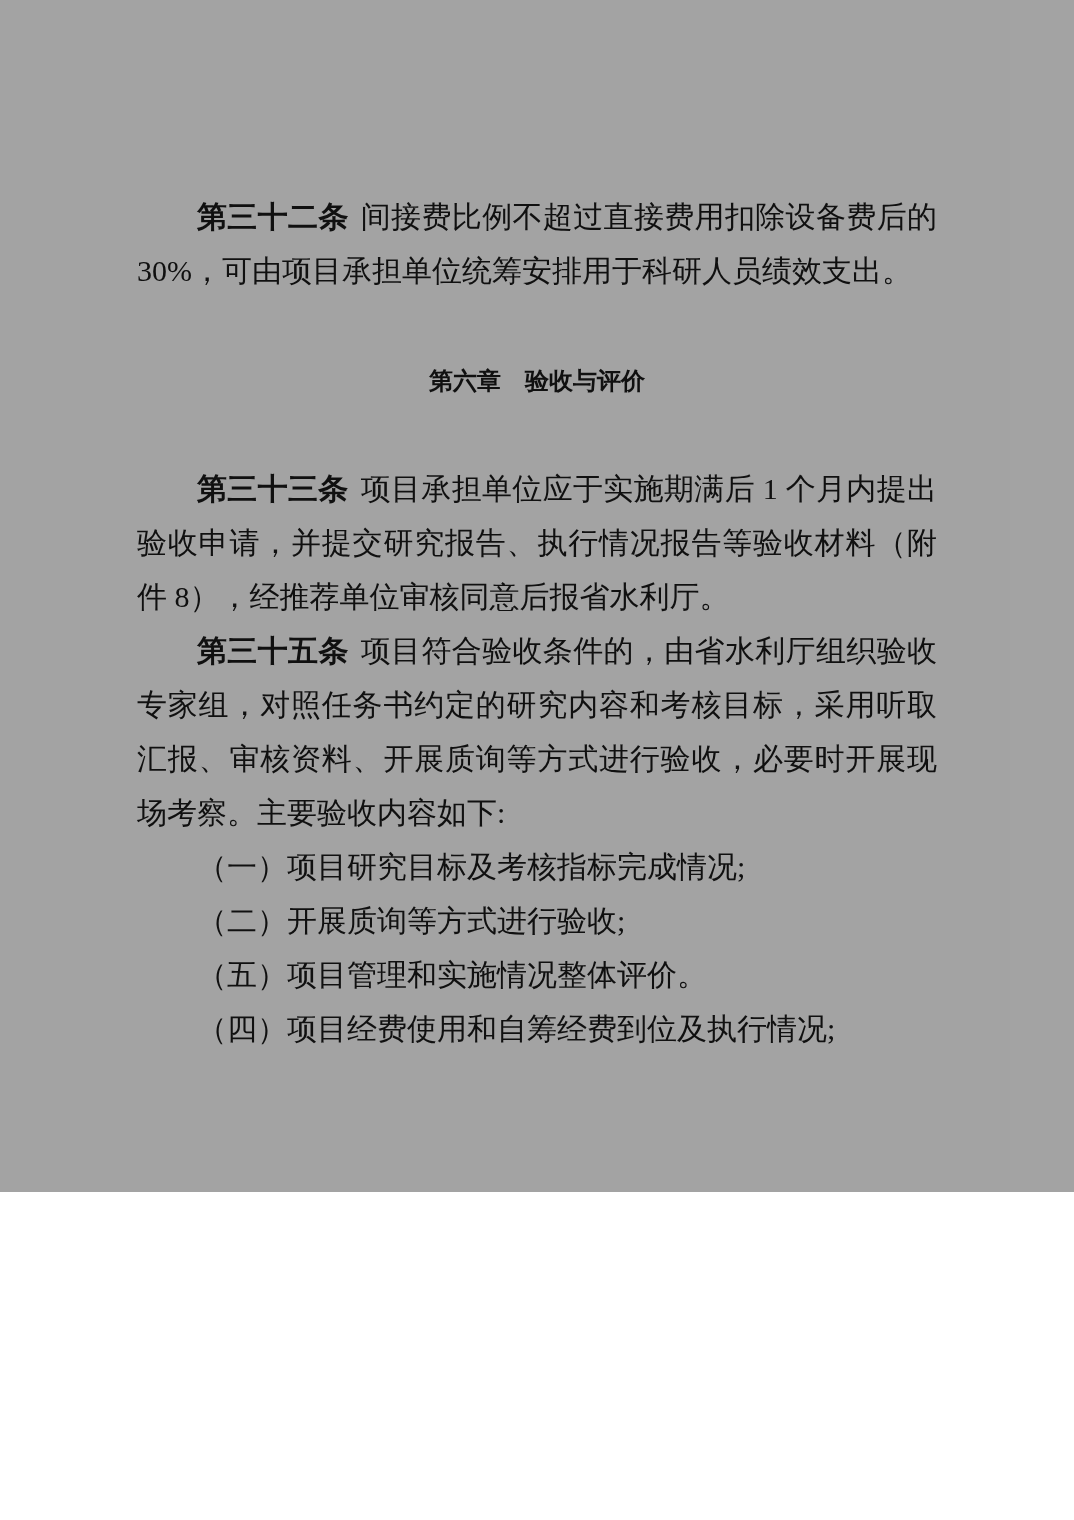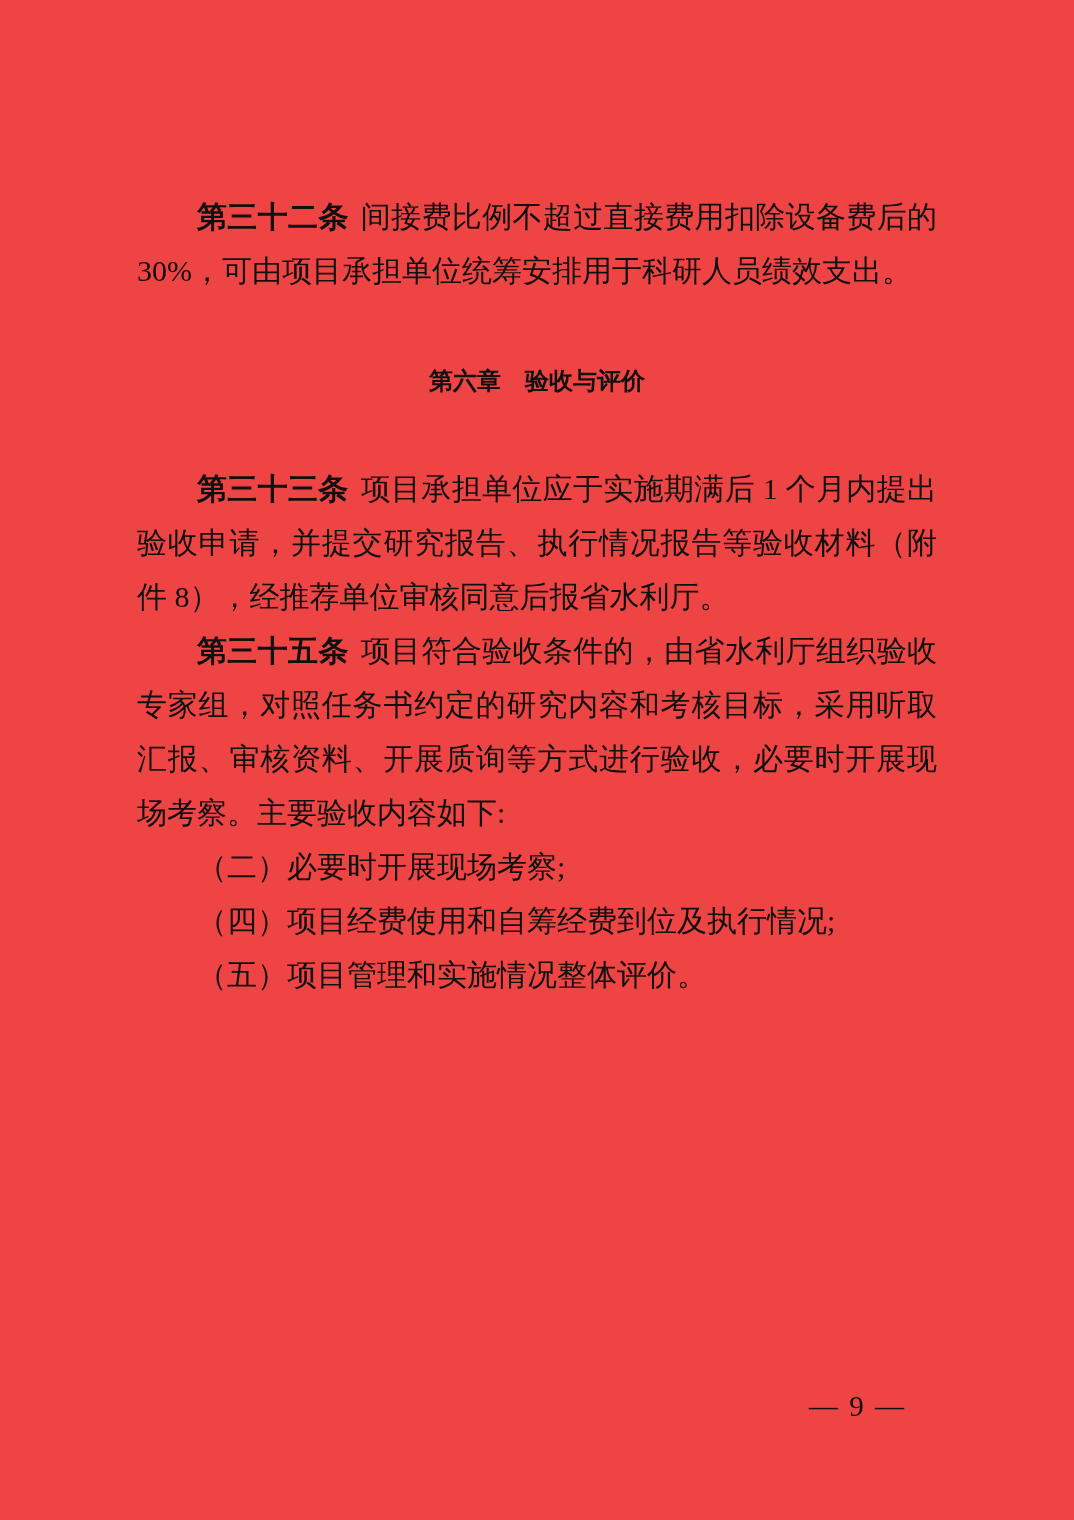--- a/index.html
+++ b/index.html
@@ -1,21 +1,21 @@
 <!DOCTYPE html>
 <html><head>
 <meta charset="utf-8">
 <style>
   * { box-sizing: border-box; }
   html, body { margin: 0; padding: 0; background: #ffffff; }
   .page {
     position: relative;
     width: 1074px;
-    height: 1520px;
-    background: #ef4444;
+    height: 1192px;
+    background: #a3a3a3;
     color: #101010;
     overflow: hidden;
   }
   .content {
     position: absolute;
     left: 137px;
     top: 190px;
     width: 800px;
     font-family: "Liberation Serif", "DejaVu Serif", serif;
     font-size: 30px;
@@ -64,21 +64,22 @@
 
     <p class="para"><span class="article-label">第三十二条</span><span>间接费比例不超过直接费用扣除设备费后的 30%，可由项目承担单位统筹安排用于科研人员绩效支出。</span></p>
 
 
     <h2 class="chapter-heading">第六章　验收与评价</h2>
 
     <p class="para"><span class="article-label">第三十三条</span><span>项目承担单位应于实施期满后 1 个月内提出验收申请，并提交研究报告、执行情况报告等验收材料（附件 8），经推荐单位审核同意后报省水利厅。</span></p>
 
     <p class="para"><span class="article-label">第三十五条</span><span>项目符合验收条件的，由省水利厅组织验收专家组，对照任务书约定的研究内容和考核目标，采用听取汇报、审核资料、开展质询等方式进行验收，必要时开展现场考察。主要验收内容如下:</span></p>
 
-    <p class="list-item">（二）必要时开展现场考察;</p>
+    <p class="list-item">（一）项目研究目标及考核指标完成情况;</p>
+    <p class="list-item">（二）开展质询等方式进行验收;</p>
+    <p class="list-item">（五）项目管理和实施情况整体评价。</p>
     <p class="list-item">（四）项目经费使用和自筹经费到位及执行情况;</p>
-    <p class="list-item">（五）项目管理和实施情况整体评价。</p>
 
 
   </div>
 
   <div class="page-number">— 9 —</div>
 </div>
 
 </body></html>

